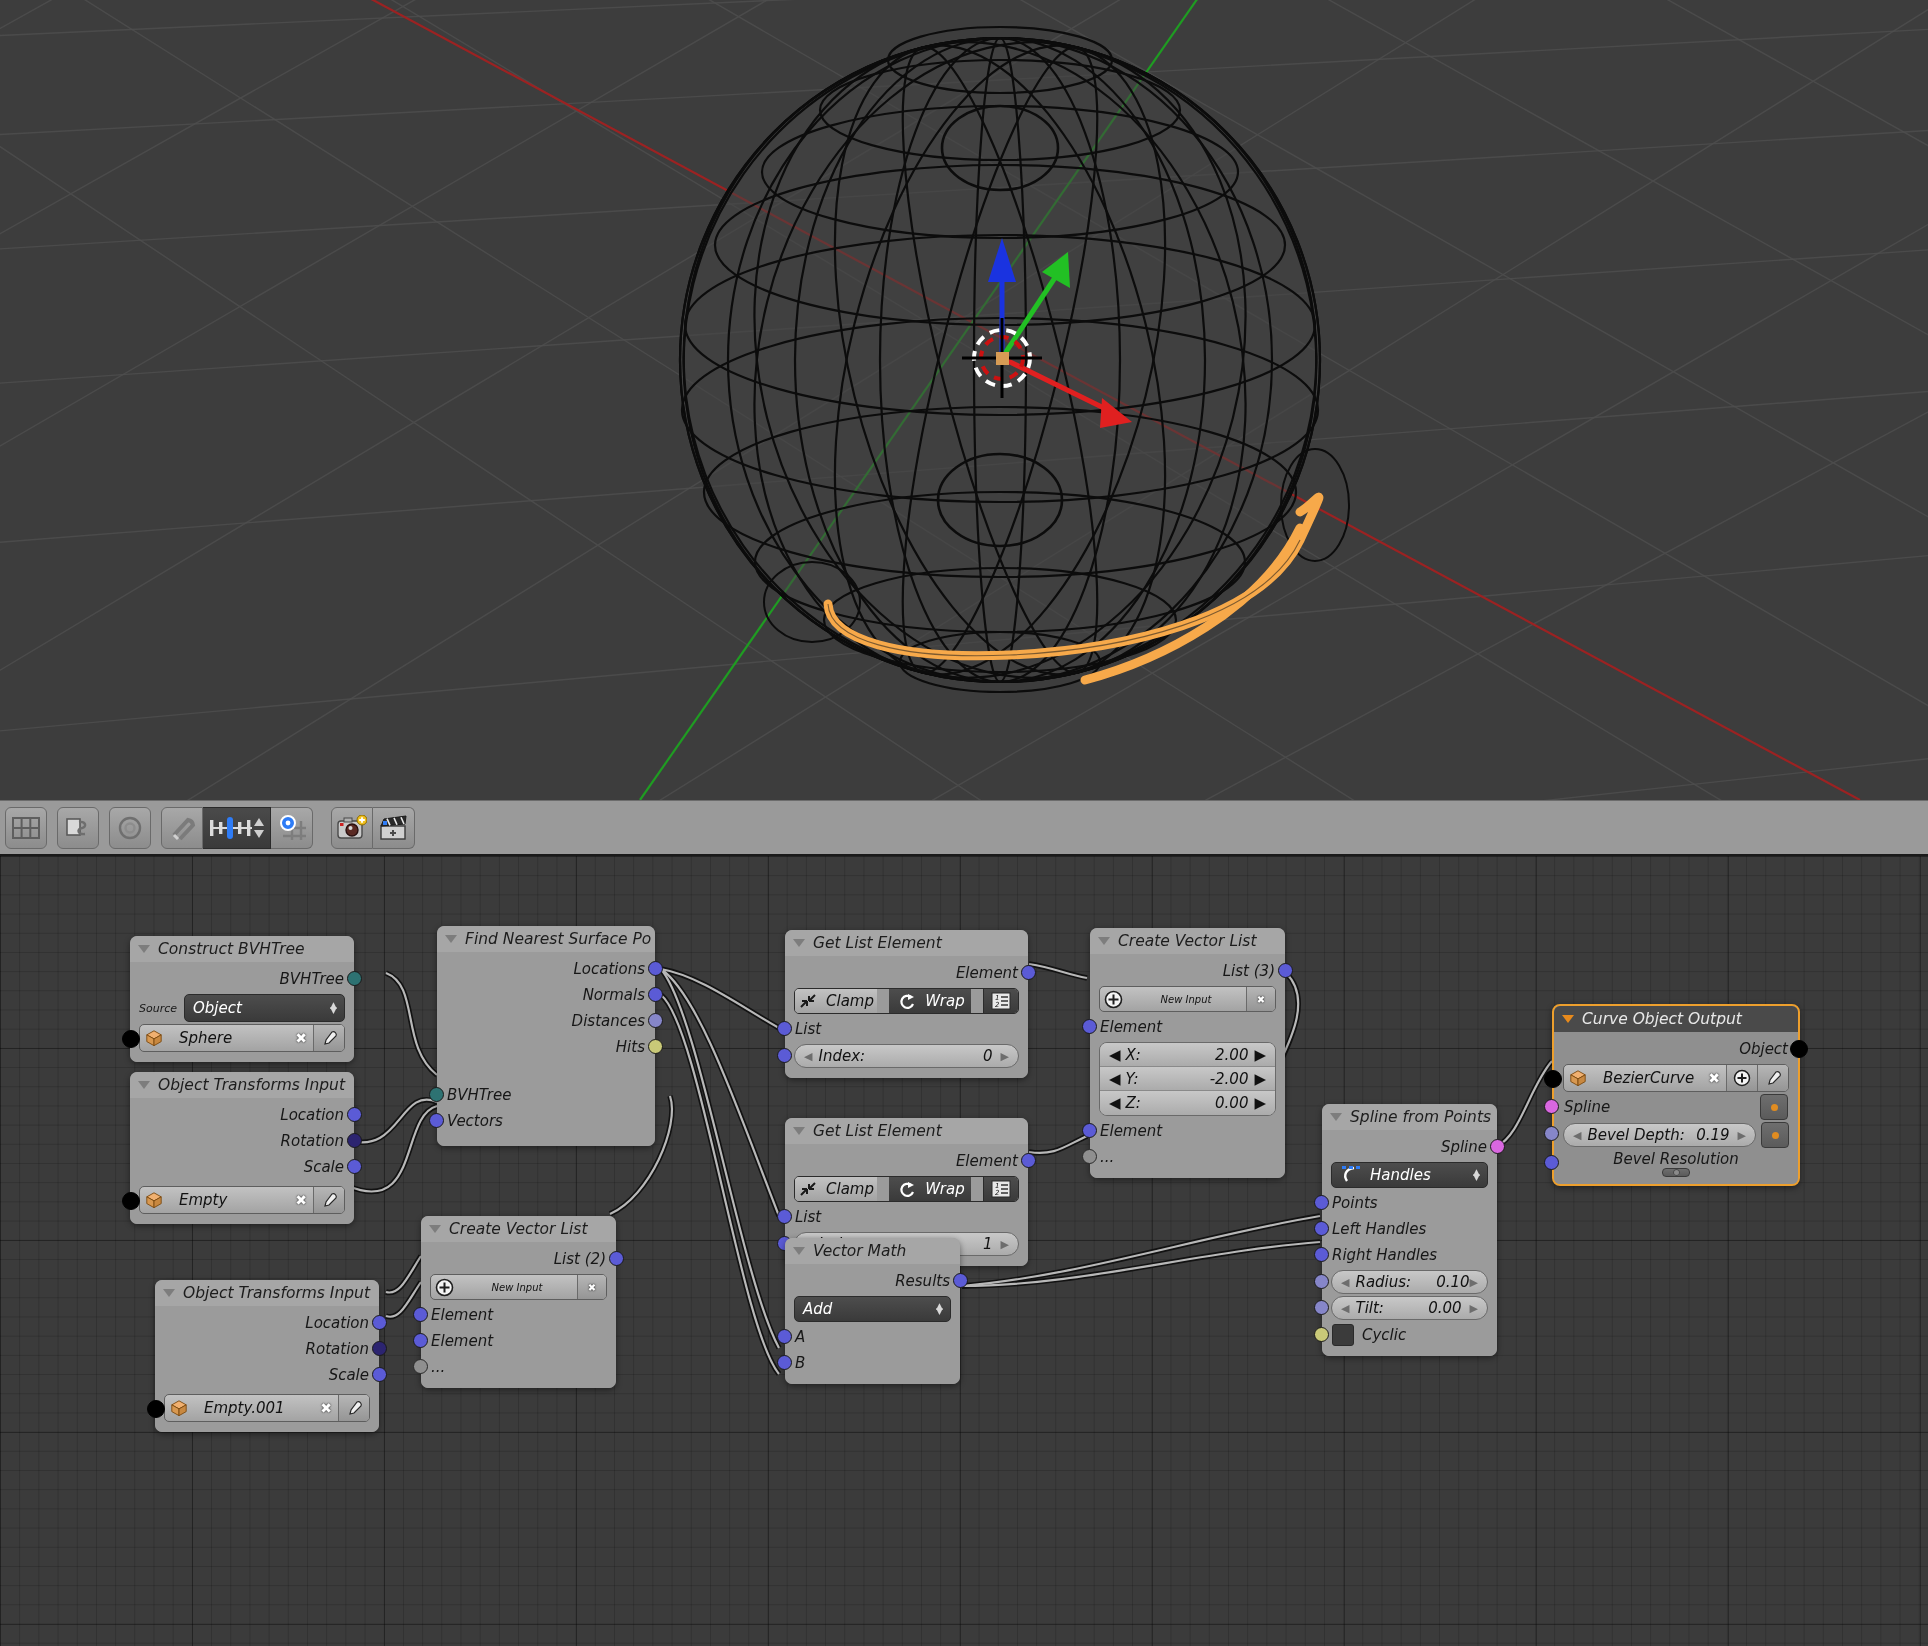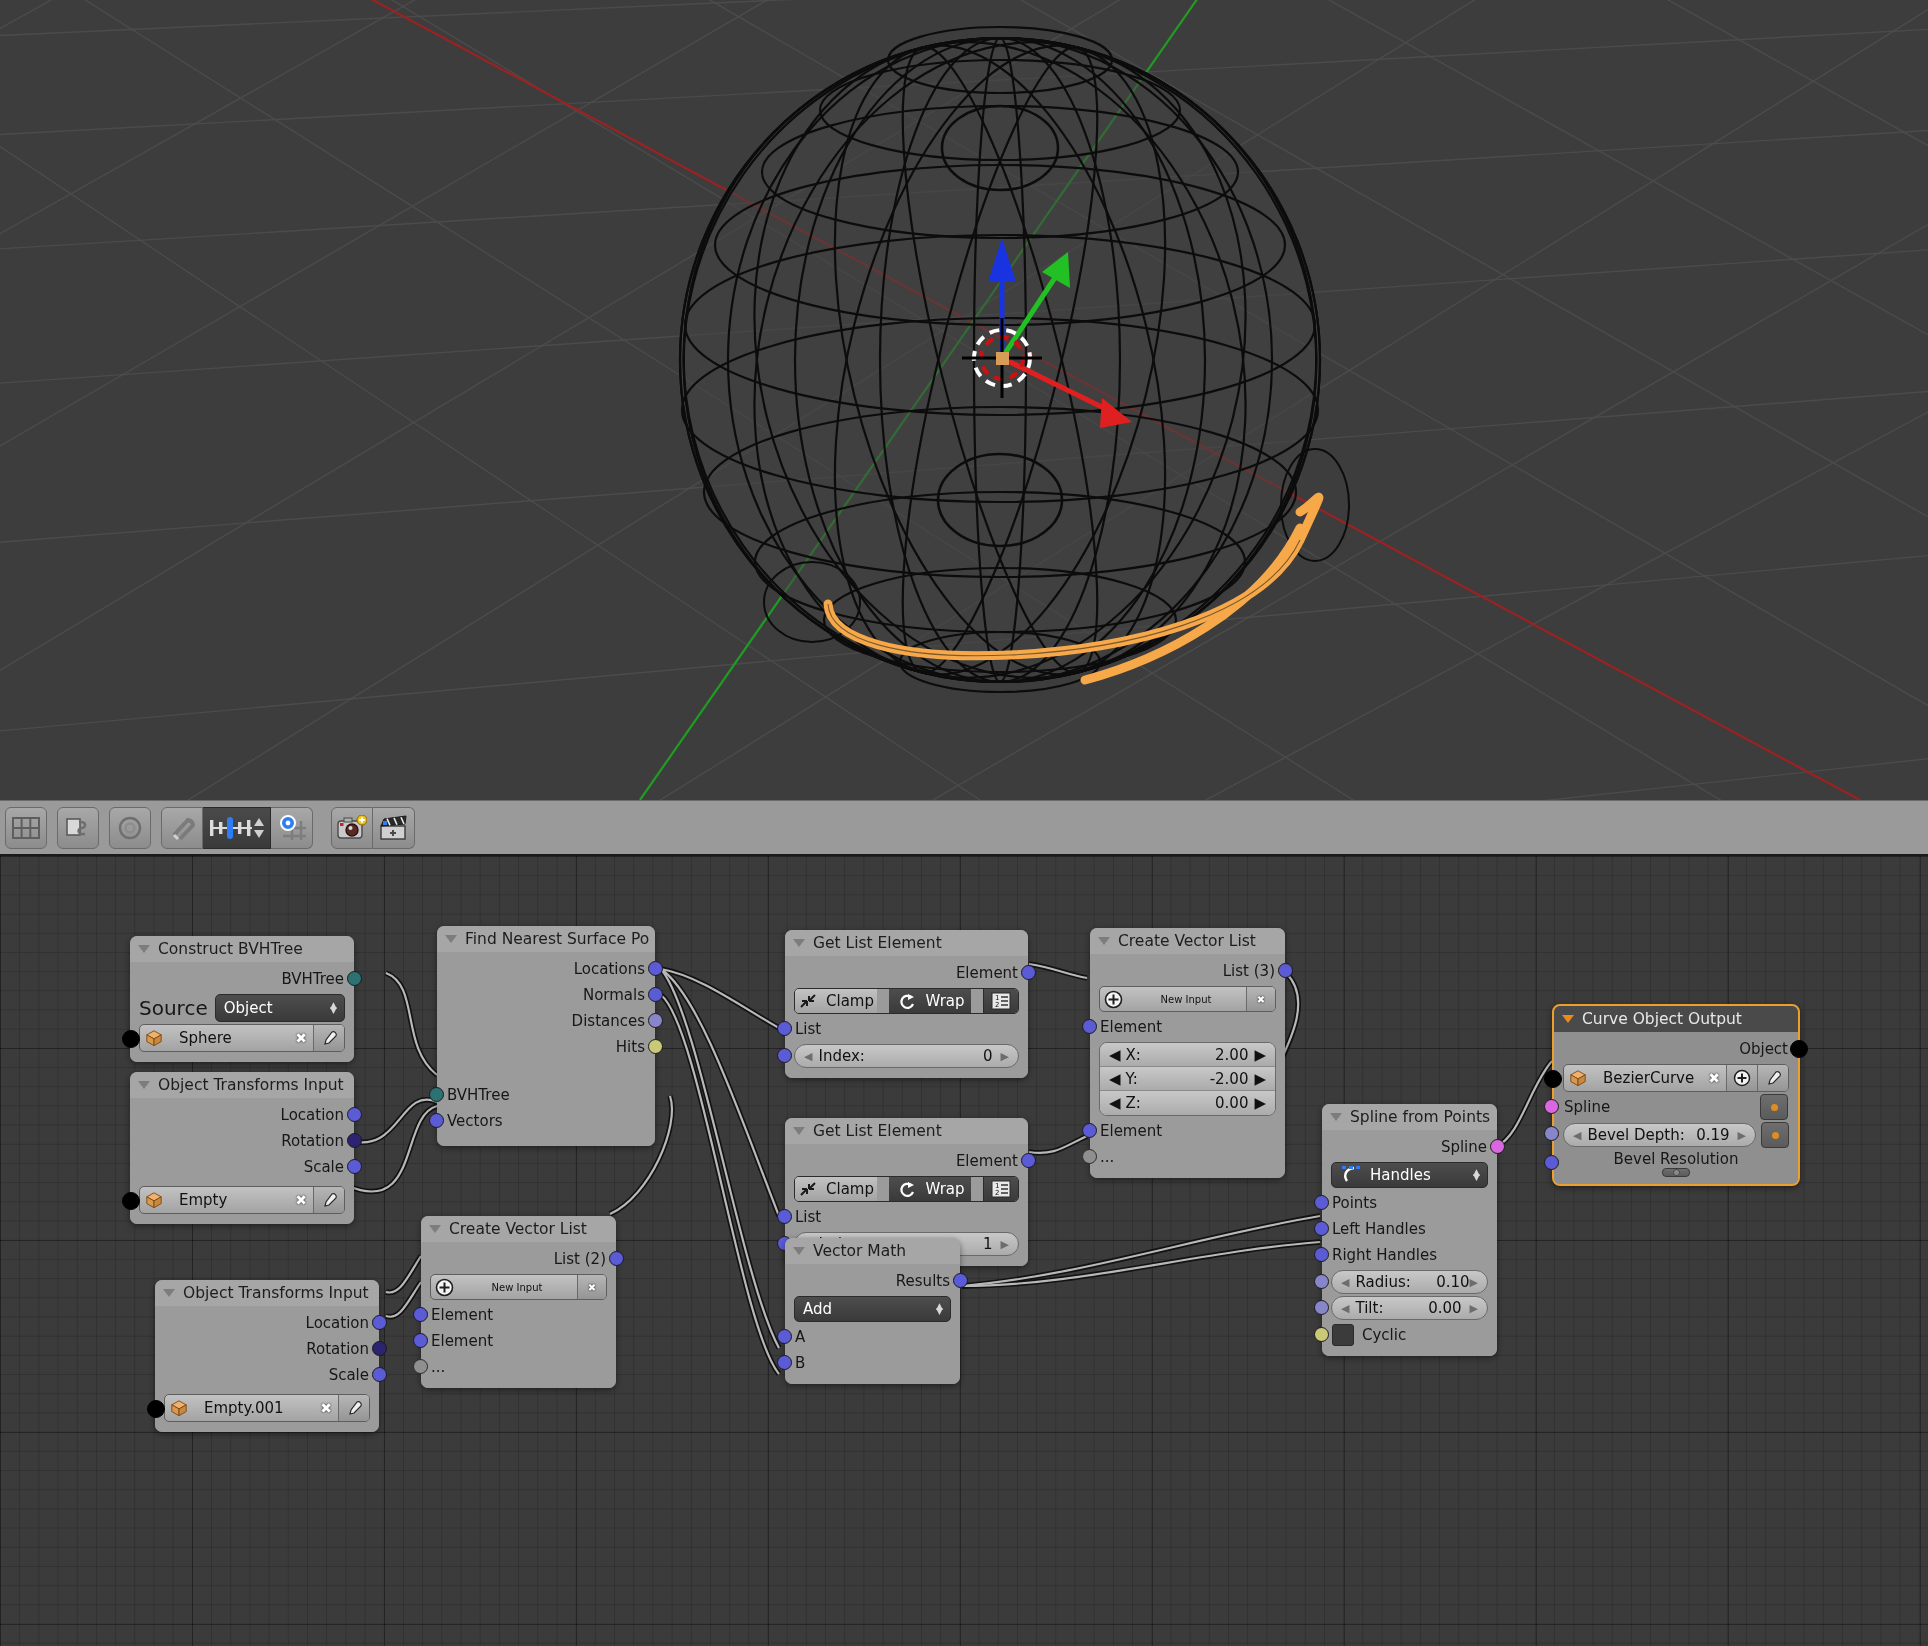--- a/index.html
+++ b/index.html
@@ -13,21 +13,21 @@
   
   .header{position:absolute;left:0;top:800px;width:1928px;height:56px;background:#9a9a9a;border-top:1px solid #6c6c6c;border-bottom:2px solid #1a1a1a;display:flex;align-items:center;padding-left:4px;box-sizing:border-box;}
   .btn-group{display:flex;margin-right:8px;}
   .tbtn{height:42px;min-width:42px;background:linear-gradient(to bottom,#a8a8a8,#8c8c8c);border:1px solid #6a6a6a;border-radius:6px;margin:0 1px;display:flex;align-items:center;justify-content:center;box-sizing:border-box;}
   .tbtn.dark{background:linear-gradient(to bottom,#4a4a4a,#3a3a3a);border-color:#2a2a2a;}
   .tbtn.joined-l{border-radius:6px 0 0 6px;margin-right:0;}
   .tbtn.joined-m{border-radius:0;margin:0;border-left:none;}
   .tbtn.joined-r{border-radius:0 6px 6px 0;margin-left:0;border-left:none;}
 
   
-  .nodeeditor{position:absolute;left:0;top:856px;width:1928px;height:790px;background:#3b3b3b;overflow:hidden;}
+  .nodeeditor{position:absolute;left:0;top:856px;width:1928px;height:790px;background:#3b3b3b;overflow:hidden;font-style:italic;}
   .grid{position:absolute;left:0;top:0;width:1928px;height:790px;
     background-image:
       linear-gradient(to right, rgba(0,0,0,0.16) 1px, transparent 1px),
       linear-gradient(to bottom, rgba(0,0,0,0.16) 1px, transparent 1px),
       linear-gradient(to right, rgba(0,0,0,0.30) 1px, transparent 1px),
       linear-gradient(to bottom, rgba(0,0,0,0.30) 1px, transparent 1px);
     background-size:19.2px 19.2px,19.2px 19.2px,192px 192px,192px 192px;}
   .links{position:absolute;left:0;top:0;}
 
   
@@ -332,21 +332,21 @@
       <div class="node-head">
         <div class="tri"></div>
         <span class="node-title">Construct BVHTree</span>
       </div>
       <div class="node-body">
         <div class="row out">
           <span>BVHTree</span>
           <span class="sock r s-bvh" style="top:5px;"></span>
         </div>
         <div class="w" style="display:flex;align-items:center;gap:7px;">
-          <span style="font-size:20px;color:#171717;text-align:right;">Source</span>
+          <span style="font-size:11px;color:#171717;text-align:right;">Source</span>
           <div class="dropdown" style="flex:1;">
             <span>Object</span>
             <span class="arrows">
                 <span>▲</span>
                 <span>▼</span>
               </span>
           </div>
         </div>
         <div class="w" style="position:relative;">
           <span class="sock l s-obj" style="top:6px;left:-17px;width:18px;height:18px;"></span>

